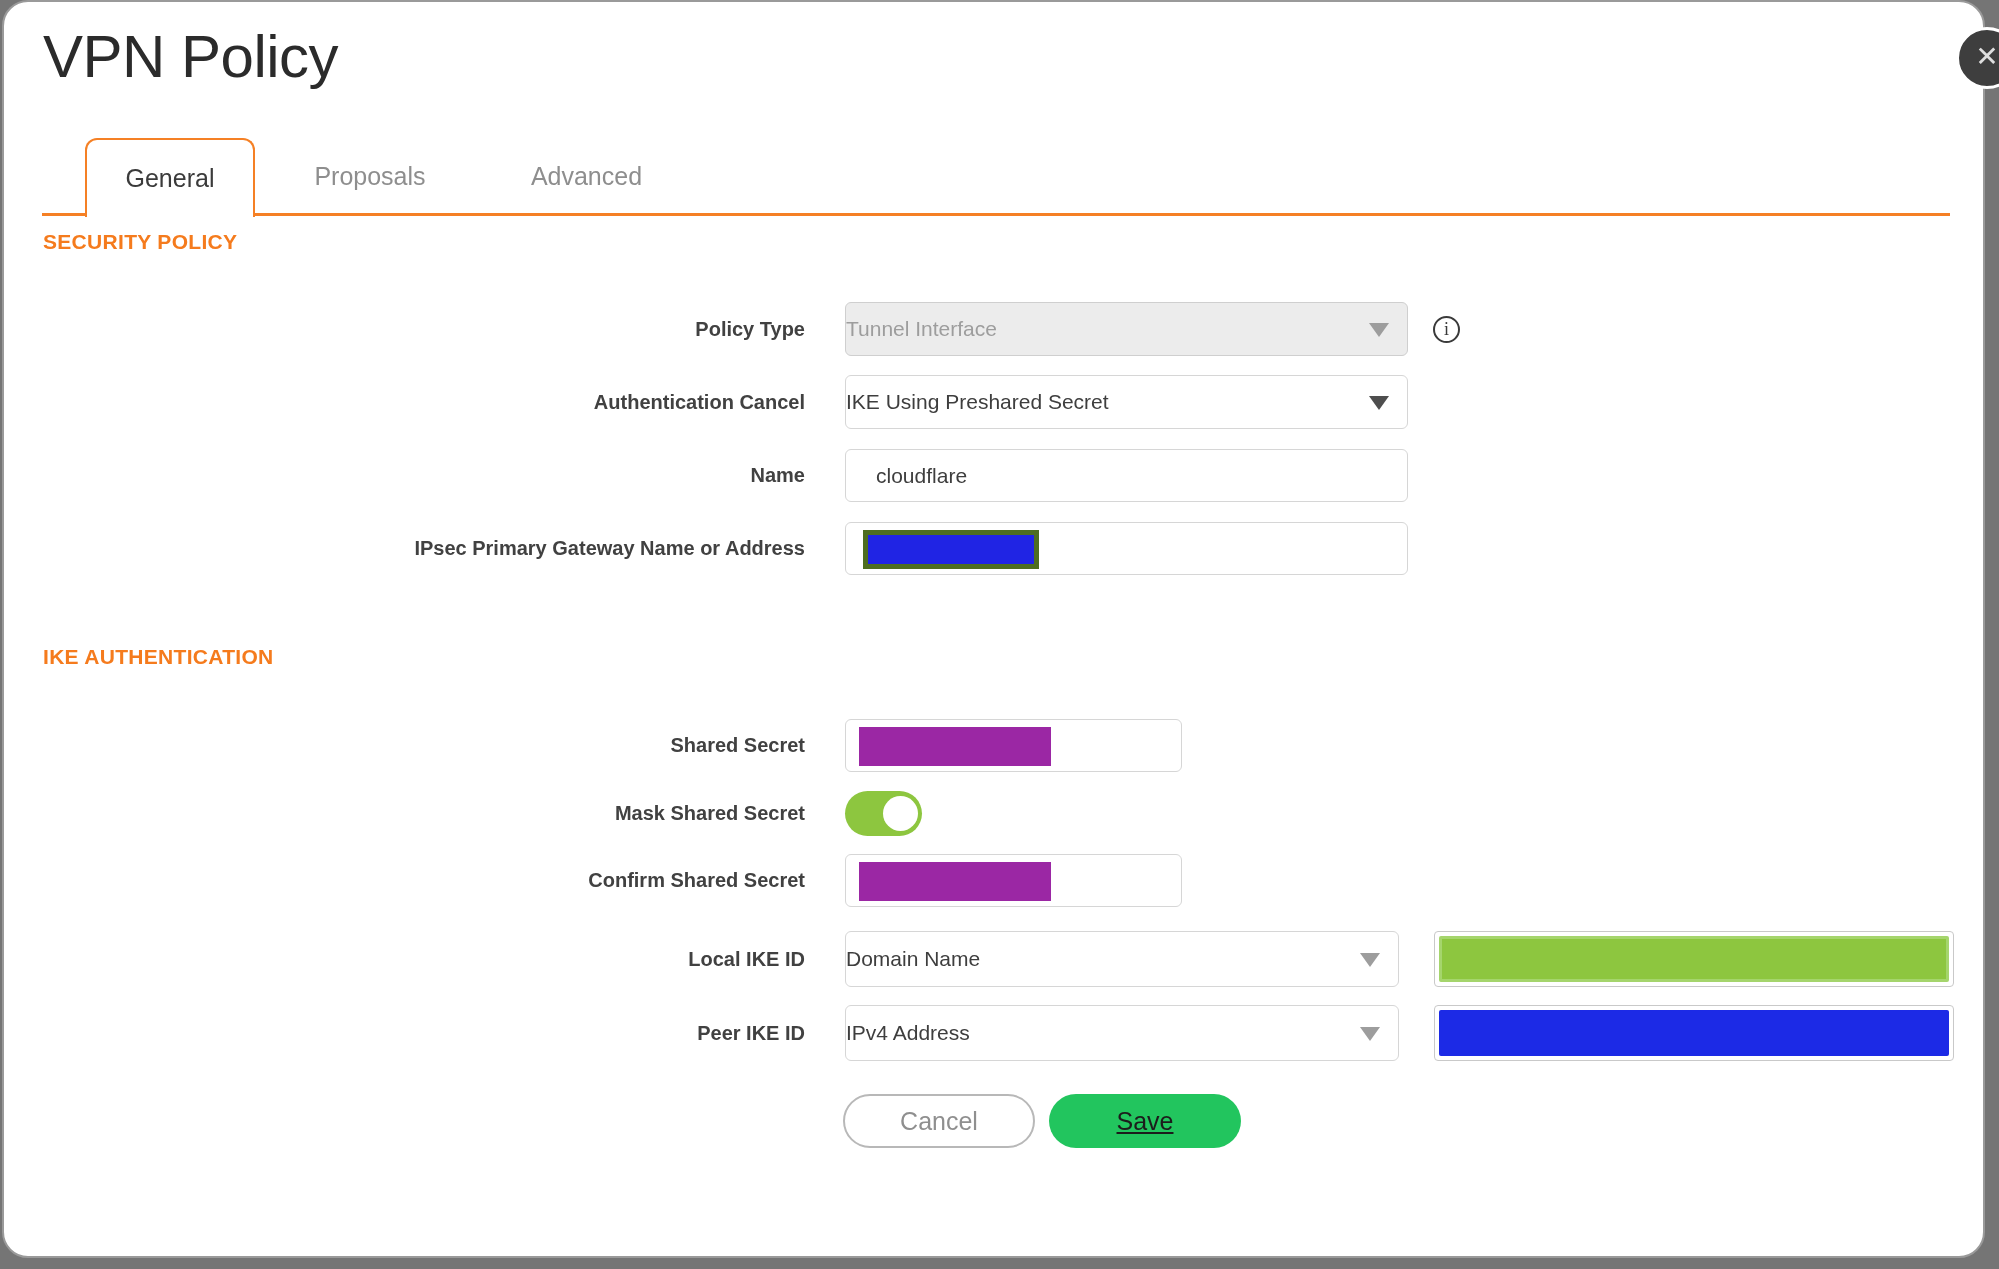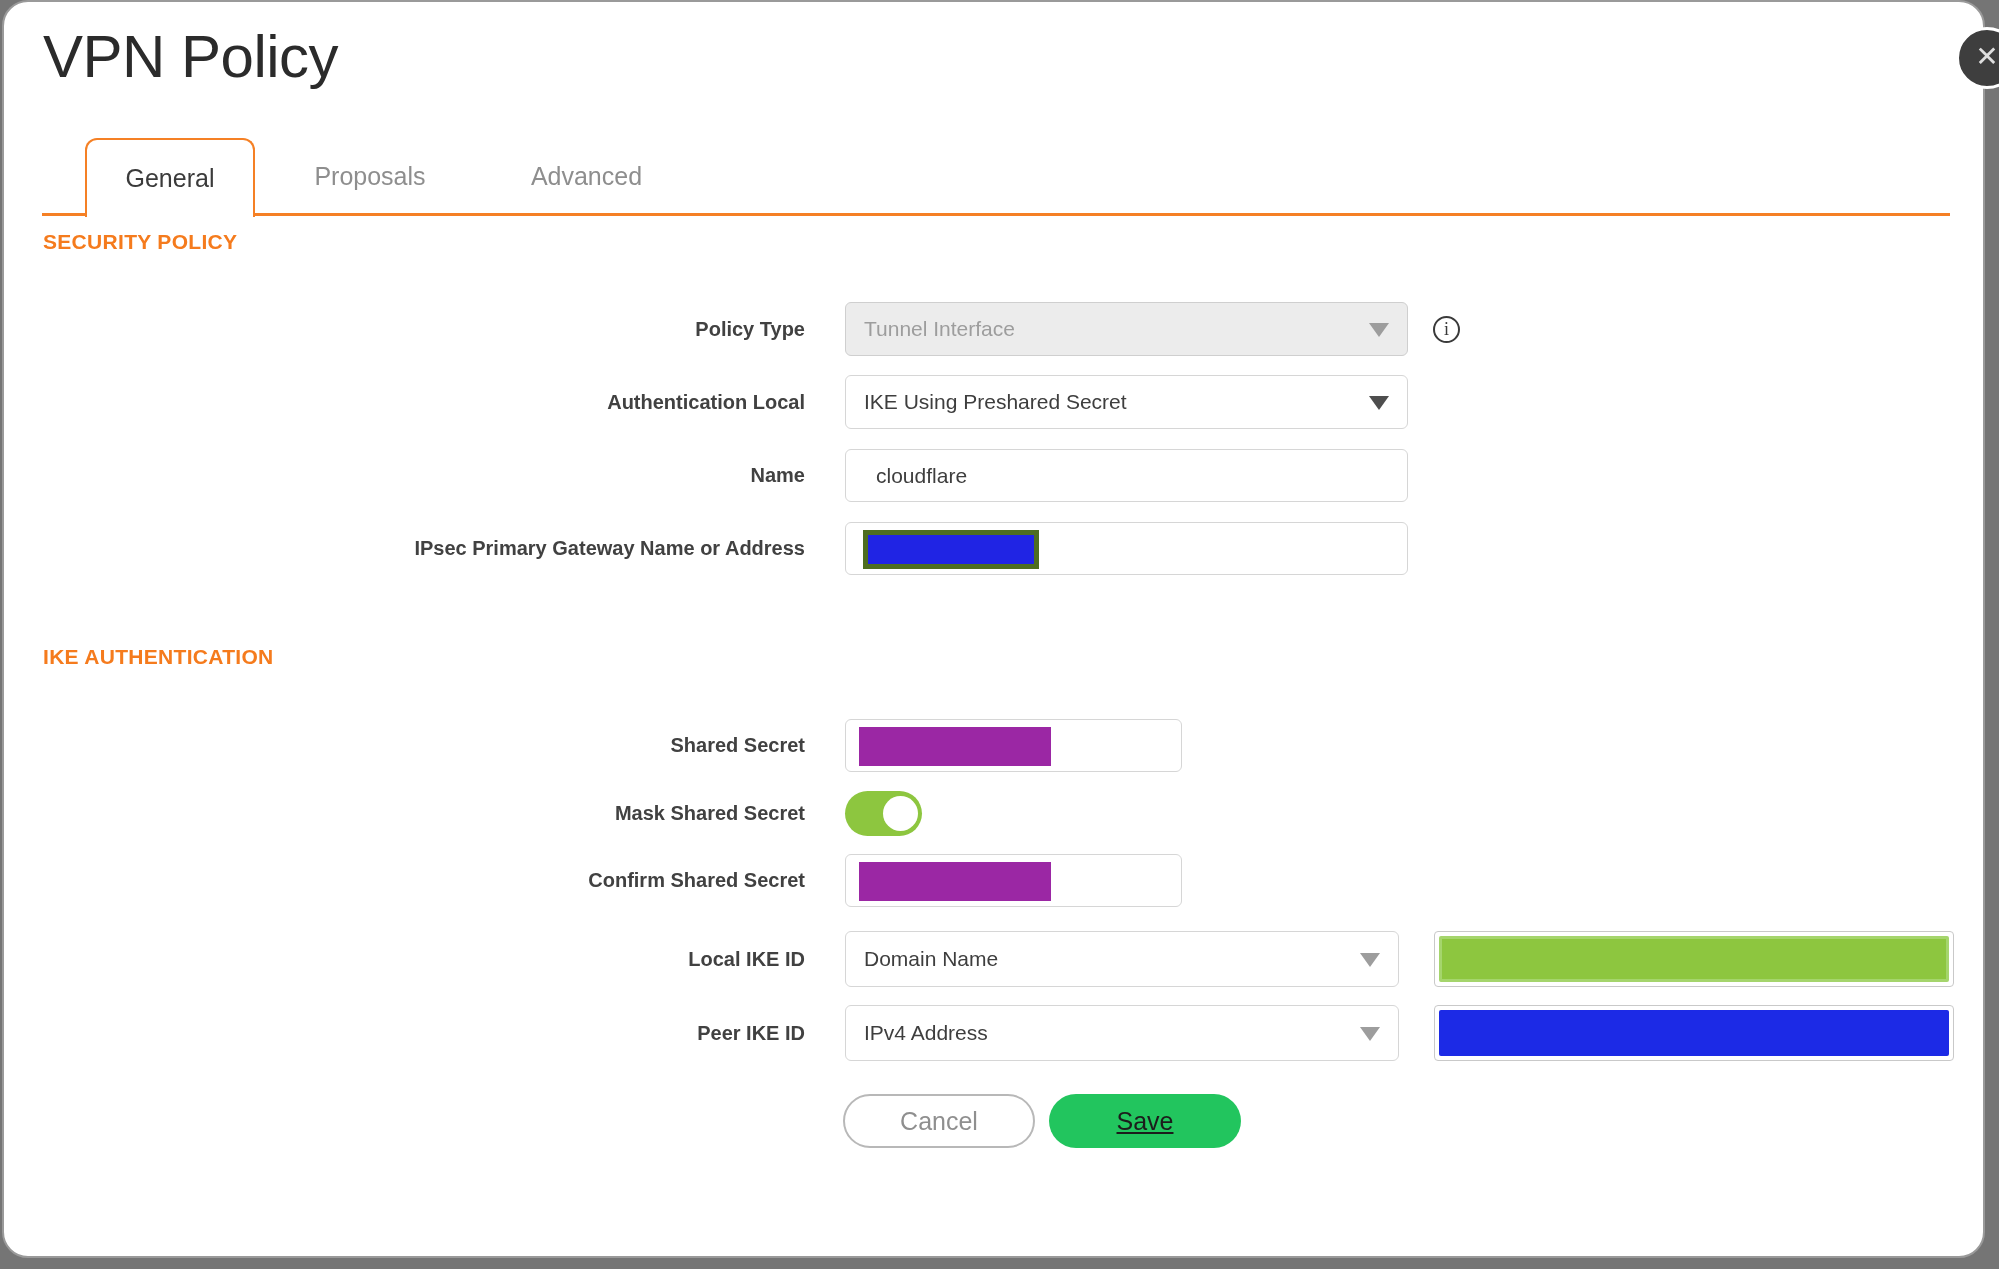--- a/index.html
+++ b/index.html
@@ -64,21 +64,20 @@
     position: absolute; left: 0; width: 801px;
     text-align: right; font-size: 20px; font-weight: bold; color: #414141;
     display: flex; align-items: center; justify-content: flex-end;
   }
   .ctrl {
     position: absolute; left: 841px;
     border: 1.5px solid #d6d6d6; border-radius: 6px;
     background: #ffffff;
     font-size: 21px; color: #3e3e3e;
     display: flex; align-items: center;
-    padding-left: 18px;
   }
   .ctrl.disabled { background: #ececec; border-color: #cfcfcf; color: #9d9d9d; }
   .caret {
     position: absolute; right: 18px; top: 50%;
     margin-top: -6px;
     width: 0; height: 0;
     border-left: 10px solid transparent;
     border-right: 10px solid transparent;
     border-top: 14px solid #9d9d9d;
   }
@@ -183,21 +182,21 @@
 
   <div class="section-header sh-security">SECURITY POLICY</div>
 
   <div class="row-label r-policy">Policy Type</div>
   <div class="ctrl disabled c-policy">
     <span>Tunnel Interface</span>
     <span class="caret"></span>
   </div>
   <div class="info-icon">i</div>
 
-  <div class="row-label r-auth">Authentication Local</div>
+  <div class="row-label r-auth">Authentication Cancel</div>
   <div class="ctrl c-auth">
     <span>IKE Using Preshared Secret</span>
     <span class="caret dark"></span>
   </div>
 
   <div class="row-label r-name">Name</div>
   <input class="text-input c-name" type="text" value="cloudflare" style="">
 
   <div class="row-label r-gw">IPsec Primary Gateway Name or Address</div>
   <div class="ctrl c-gw">

